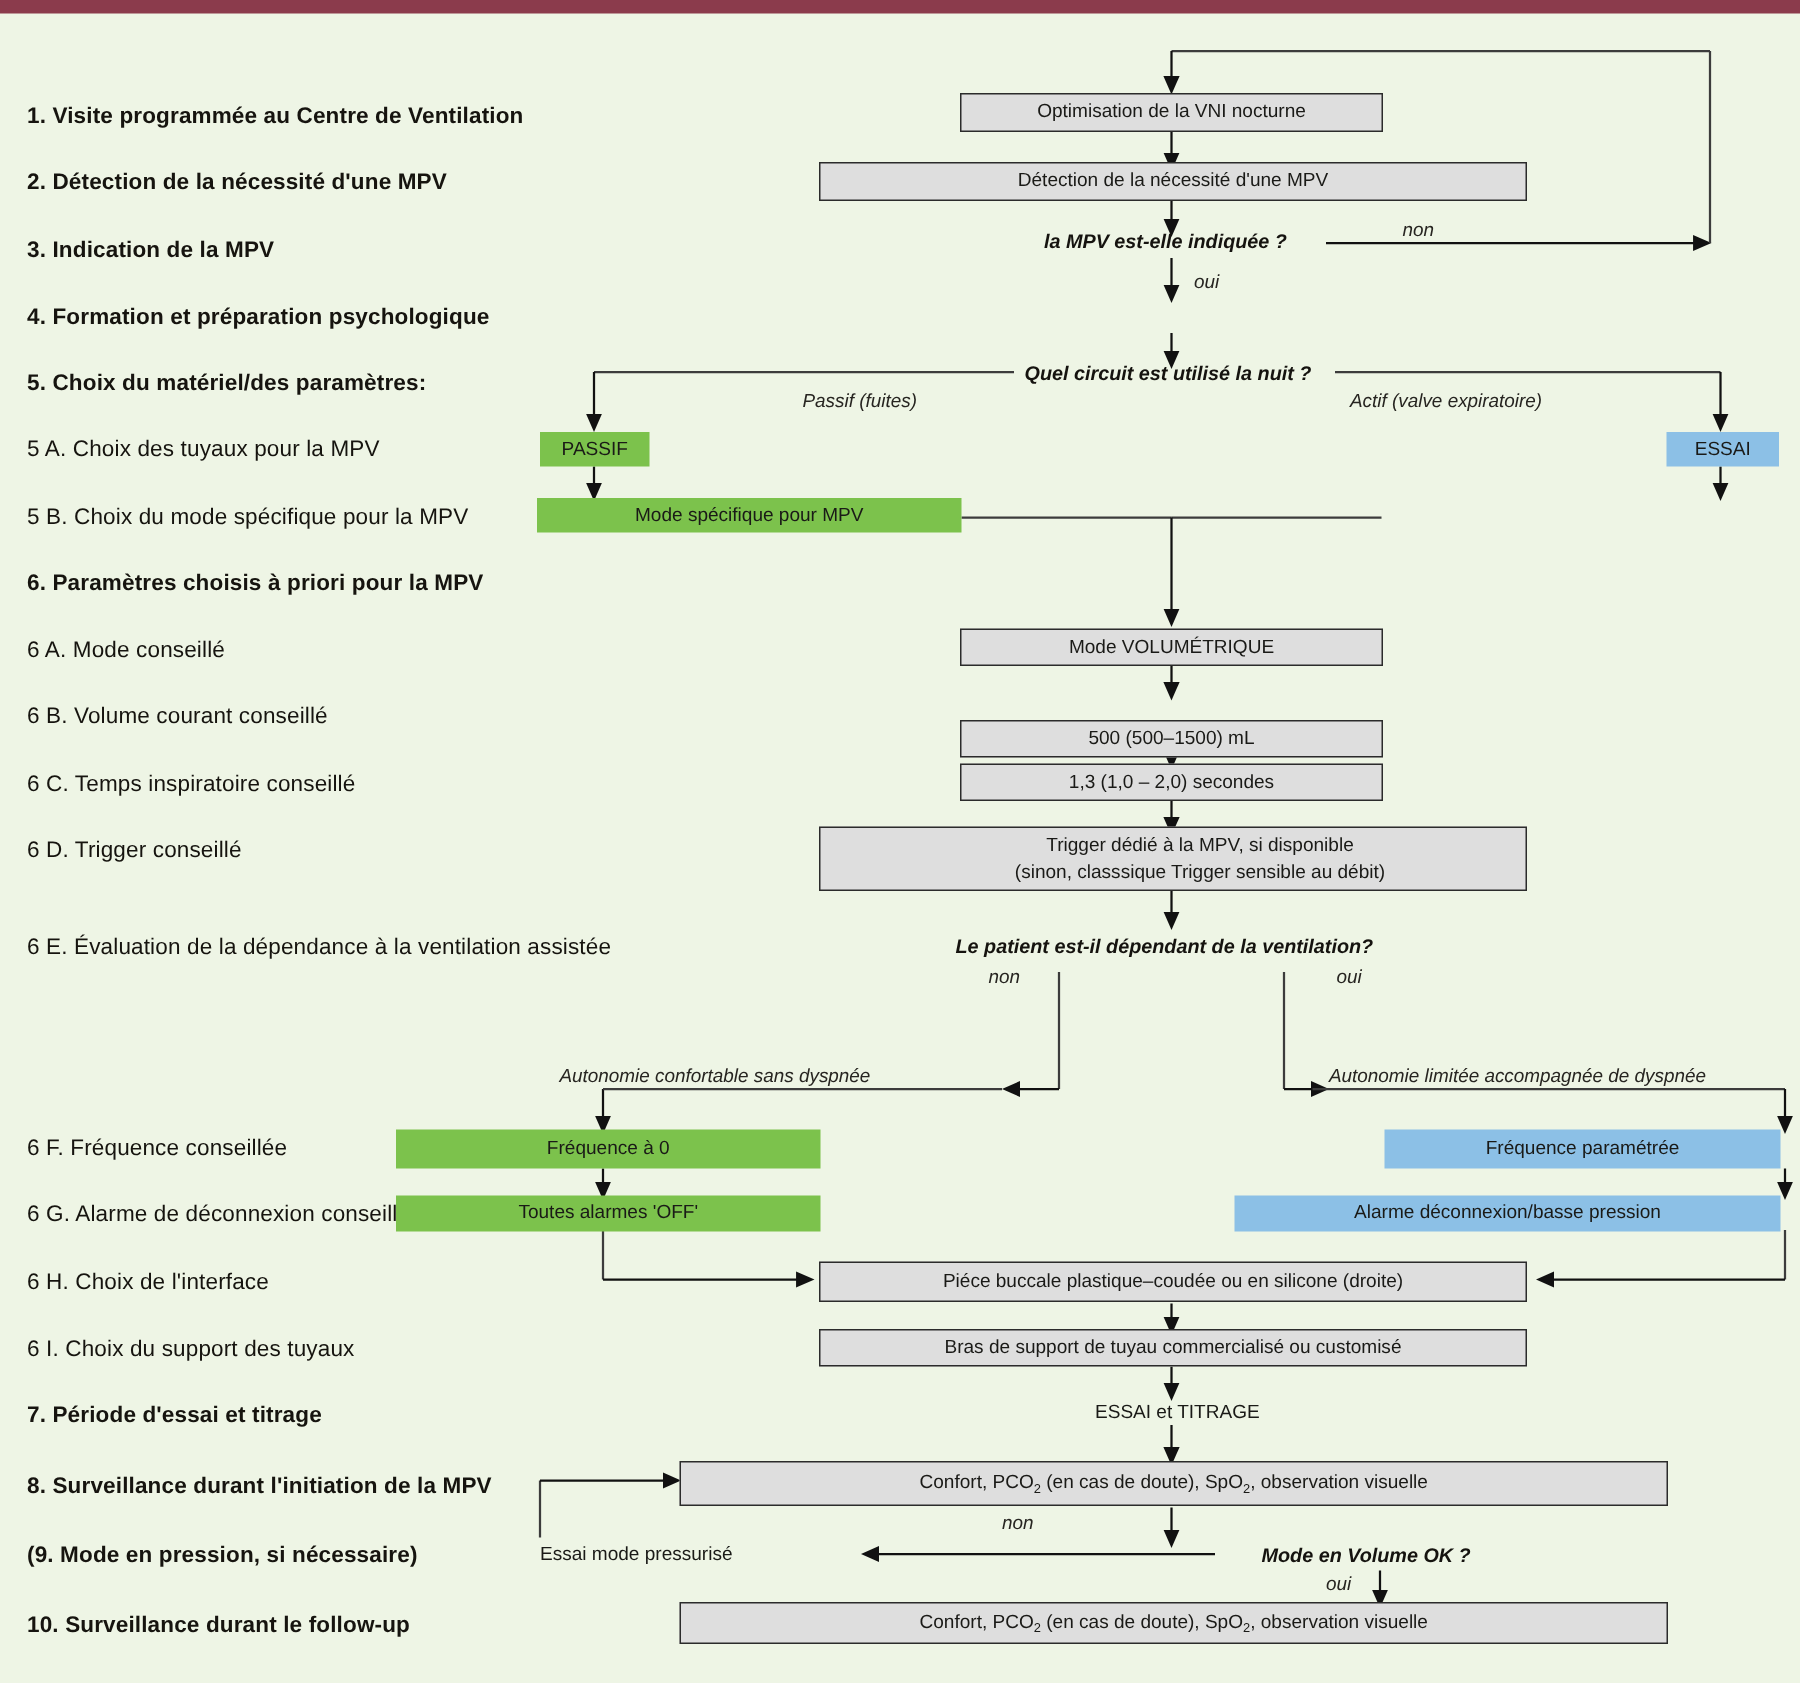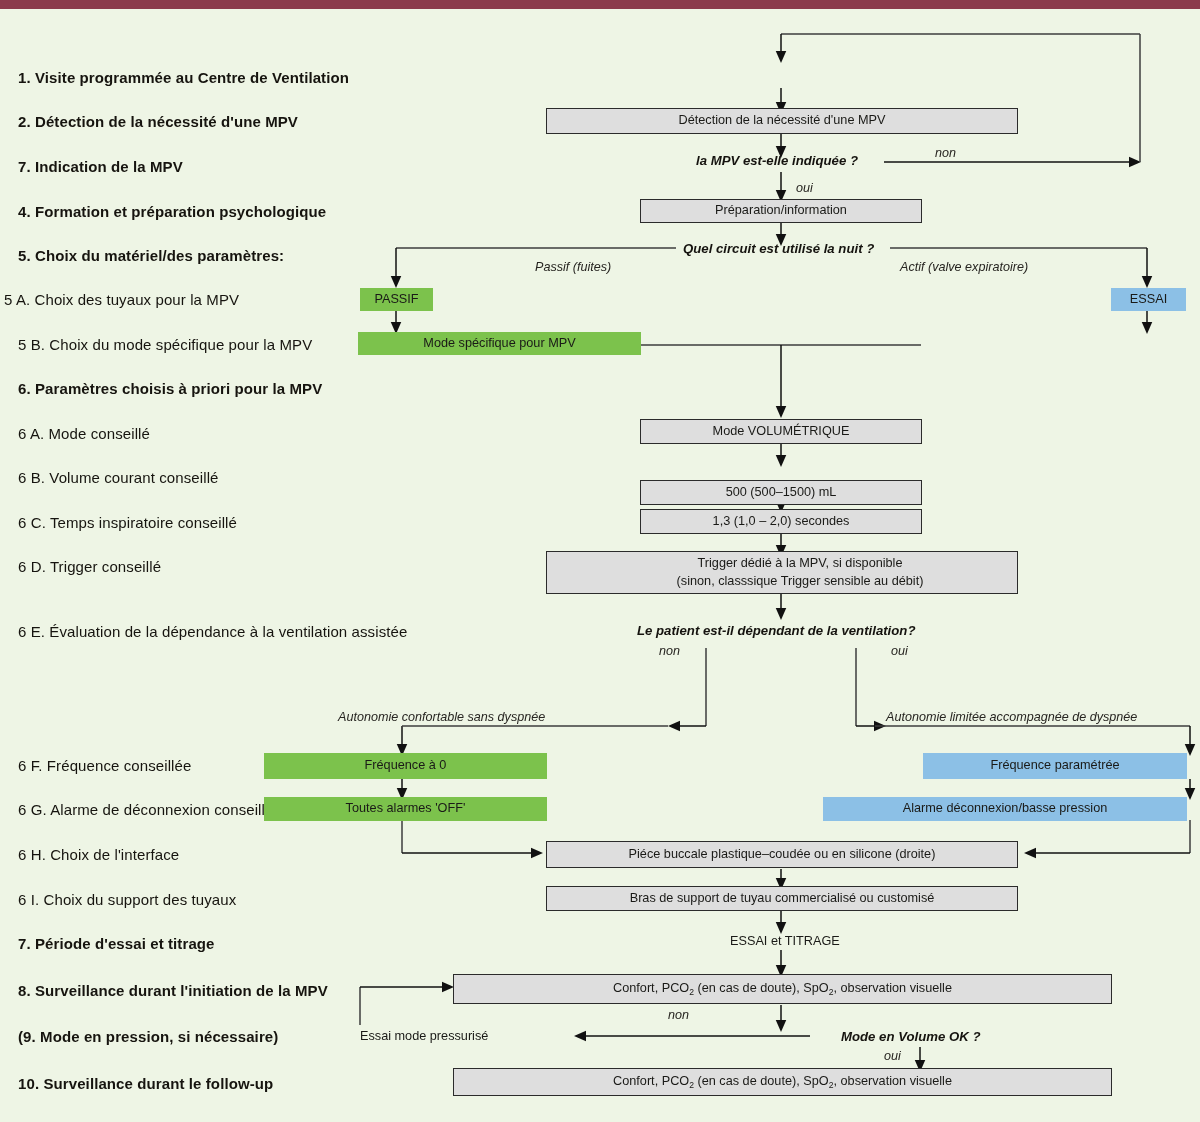--- a/index.html
+++ b/index.html
@@ -150,48 +150,48 @@
 
       <path d="M360,1025 L360,987"></path>
       <path d="M360,987 L448,987" marker-end="url(#ah)" stroke="#111"></path>
 
       <path d="M920,1047 L920,1066" marker-end="url(#ah)" stroke="#111"></path>
     </g>
   </svg>
 
   <div class="stage-label bold" style="left:18px;top:69px;">1. Visite programmée au Centre de Ventilation</div>
   <div class="stage-label bold" style="left:18px;top:113px;">2. Détection de la nécessité d'une MPV</div>
-  <div class="stage-label bold" style="left:18px;top:158px;">7. Indication de la MPV</div>
+  <div class="stage-label bold" style="left:18px;top:158px;">3. Indication de la MPV</div>
   <div class="stage-label bold" style="left:18px;top:203px;">4. Formation et préparation psychologique</div>
   <div class="stage-label bold" style="left:18px;top:247px;">5. Choix du matériel/des paramètres:</div>
-  <div class="stage-label" style="left:4px;top:291px;">5 A. Choix des tuyaux pour la MPV</div>
+  <div class="stage-label" style="left:18px;top:291px;">5 A. Choix des tuyaux pour la MPV</div>
   <div class="stage-label" style="left:18px;top:336px;">5 B. Choix du mode spécifique pour la MPV</div>
   <div class="stage-label bold" style="left:18px;top:380px;">6. Paramètres choisis à priori pour la MPV</div>
   <div class="stage-label" style="left:18px;top:425px;">6 A. Mode conseillé</div>
   <div class="stage-label" style="left:18px;top:469px;">6 B. Volume courant conseillé</div>
   <div class="stage-label" style="left:18px;top:514px;">6 C. Temps inspiratoire conseillé</div>
   <div class="stage-label" style="left:18px;top:558px;">6 D. Trigger conseillé</div>
   <div class="stage-label" style="left:18px;top:623px;">6 E. Évaluation de la dépendance à la ventilation assistée</div>
   <div class="stage-label" style="left:18px;top:757px;">6 F. Fréquence conseillée</div>
   <div class="stage-label" style="left:18px;top:801px;">6 G. Alarme de déconnexion conseillée</div>
   <div class="stage-label" style="left:18px;top:846px;">6 H. Choix de l'interface</div>
   <div class="stage-label" style="left:18px;top:891px;">6 I. Choix du support des tuyaux</div>
   <div class="stage-label bold" style="left:18px;top:935px;">7. Période d'essai et titrage</div>
   <div class="stage-label bold" style="left:18px;top:982px;">8. Surveillance durant l'initiation de la MPV</div>
   <div class="stage-label bold" style="left:18px;top:1028px;">(9. Mode en pression, si nécessaire)</div>
   <div class="stage-label bold" style="left:18px;top:1075px;">10. Surveillance durant le follow-up</div>
 
+  <div class="node gray" style="left:640px;top:62px;width:282px;height:26px;">Optimisation de la VNI nocturne</div>
 
   <div class="node gray" style="left:546px;top:108px;width:472px;height:26px;">Détection de la nécessité d'une MPV</div>
 
   <div class="decision" style="left:696px;top:153px;">la MPV est-elle indiquée ?</div>
   <div class="edge-label" style="left:935px;top:146px;">non</div>
   <div class="edge-label" style="left:796px;top:181px;">oui</div>
 
-  <div class="node gray" style="left:640px;top:199px;width:282px;height:24px;">Préparation/information</div>
 
   <div class="decision" style="left:683px;top:241px;">Quel circuit est utilisé la nuit ?</div>
   <div class="edge-label" style="left:535px;top:260px;">Passif (fuites)</div>
   <div class="edge-label" style="left:900px;top:260px;">Actif (valve expiratoire)</div>
 
   <div class="node green" style="left:360px;top:288px;width:73px;height:23px;">PASSIF</div>
   <div class="node blue" style="left:1111px;top:288px;width:75px;height:23px;">ESSAI</div>
 
   <div class="node green" style="left:358px;top:332px;width:283px;height:23px;">Mode spécifique pour MPV</div>
 
@@ -204,21 +204,21 @@
   <div class="node gray" style="left:546px;top:551px;width:472px;height:43px;flex-direction:column;padding-left:36px;">
     <span>Trigger dédié à la MPV, si disponible</span>
     <span>(sinon, classsique Trigger sensible au débit)</span>
   </div>
 
   <div class="decision" style="left:637px;top:623px;">Le patient est-il dépendant de la ventilation?</div>
   <div class="edge-label" style="left:659px;top:644px;">non</div>
   <div class="edge-label" style="left:891px;top:644px;">oui</div>
 
 
-  <div class="edge-label" style="left:338px;top:710px;text-align:right;">Autonomie confortable sans dyspnée</div>
+  <div class="edge-label" style="left:373px;top:710px;text-align:right;">Autonomie confortable sans dyspnée</div>
   <div class="edge-label" style="left:886px;top:710px;">Autonomie limitée accompagnée de dyspnée</div>
 
   <div class="node green" style="left:264px;top:753px;width:283px;height:26px;">Fréquence à 0</div>
   <div class="node blue" style="left:923px;top:753px;width:264px;height:26px;">Fréquence paramétrée</div>
 
   <div class="node green" style="left:264px;top:797px;width:283px;height:24px;">Toutes alarmes 'OFF'</div>
   <div class="node blue" style="left:823px;top:797px;width:364px;height:24px;">Alarme déconnexion/basse pression</div>
 
   <div class="node gray" style="left:546px;top:841px;width:472px;height:27px;">Piéce buccale plastique–coudée ou en silicone (droite)</div>
 

